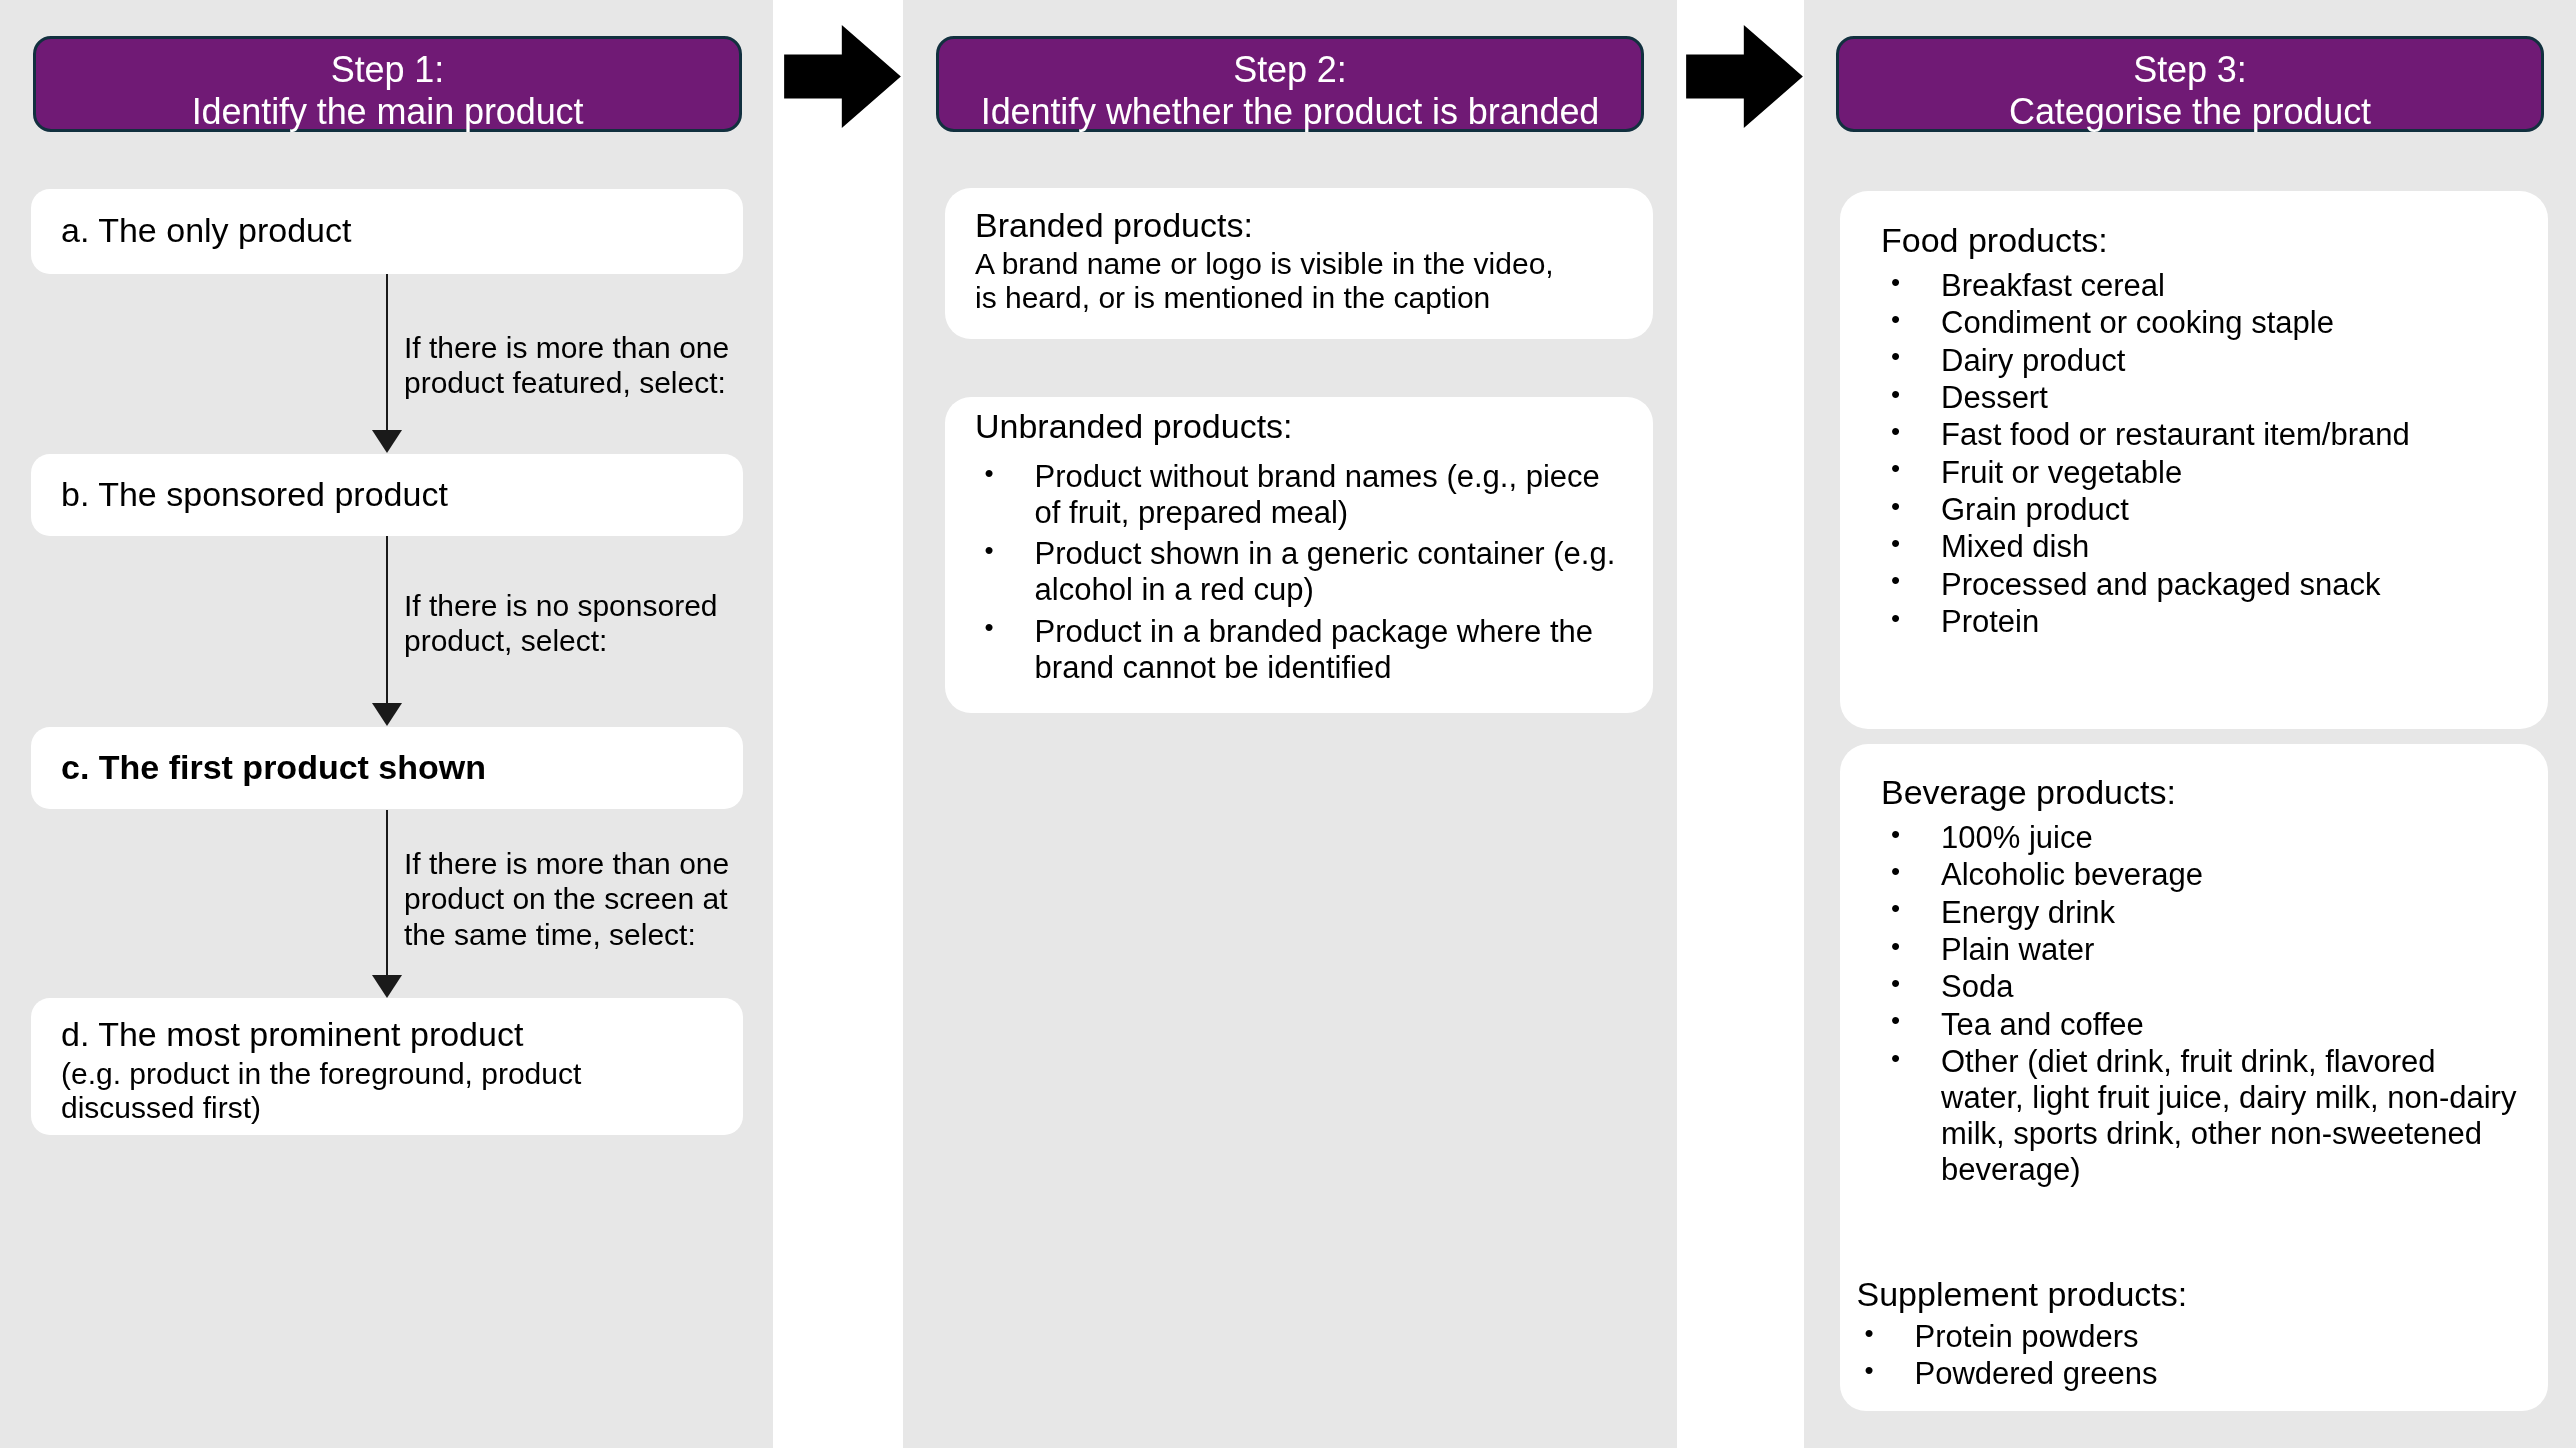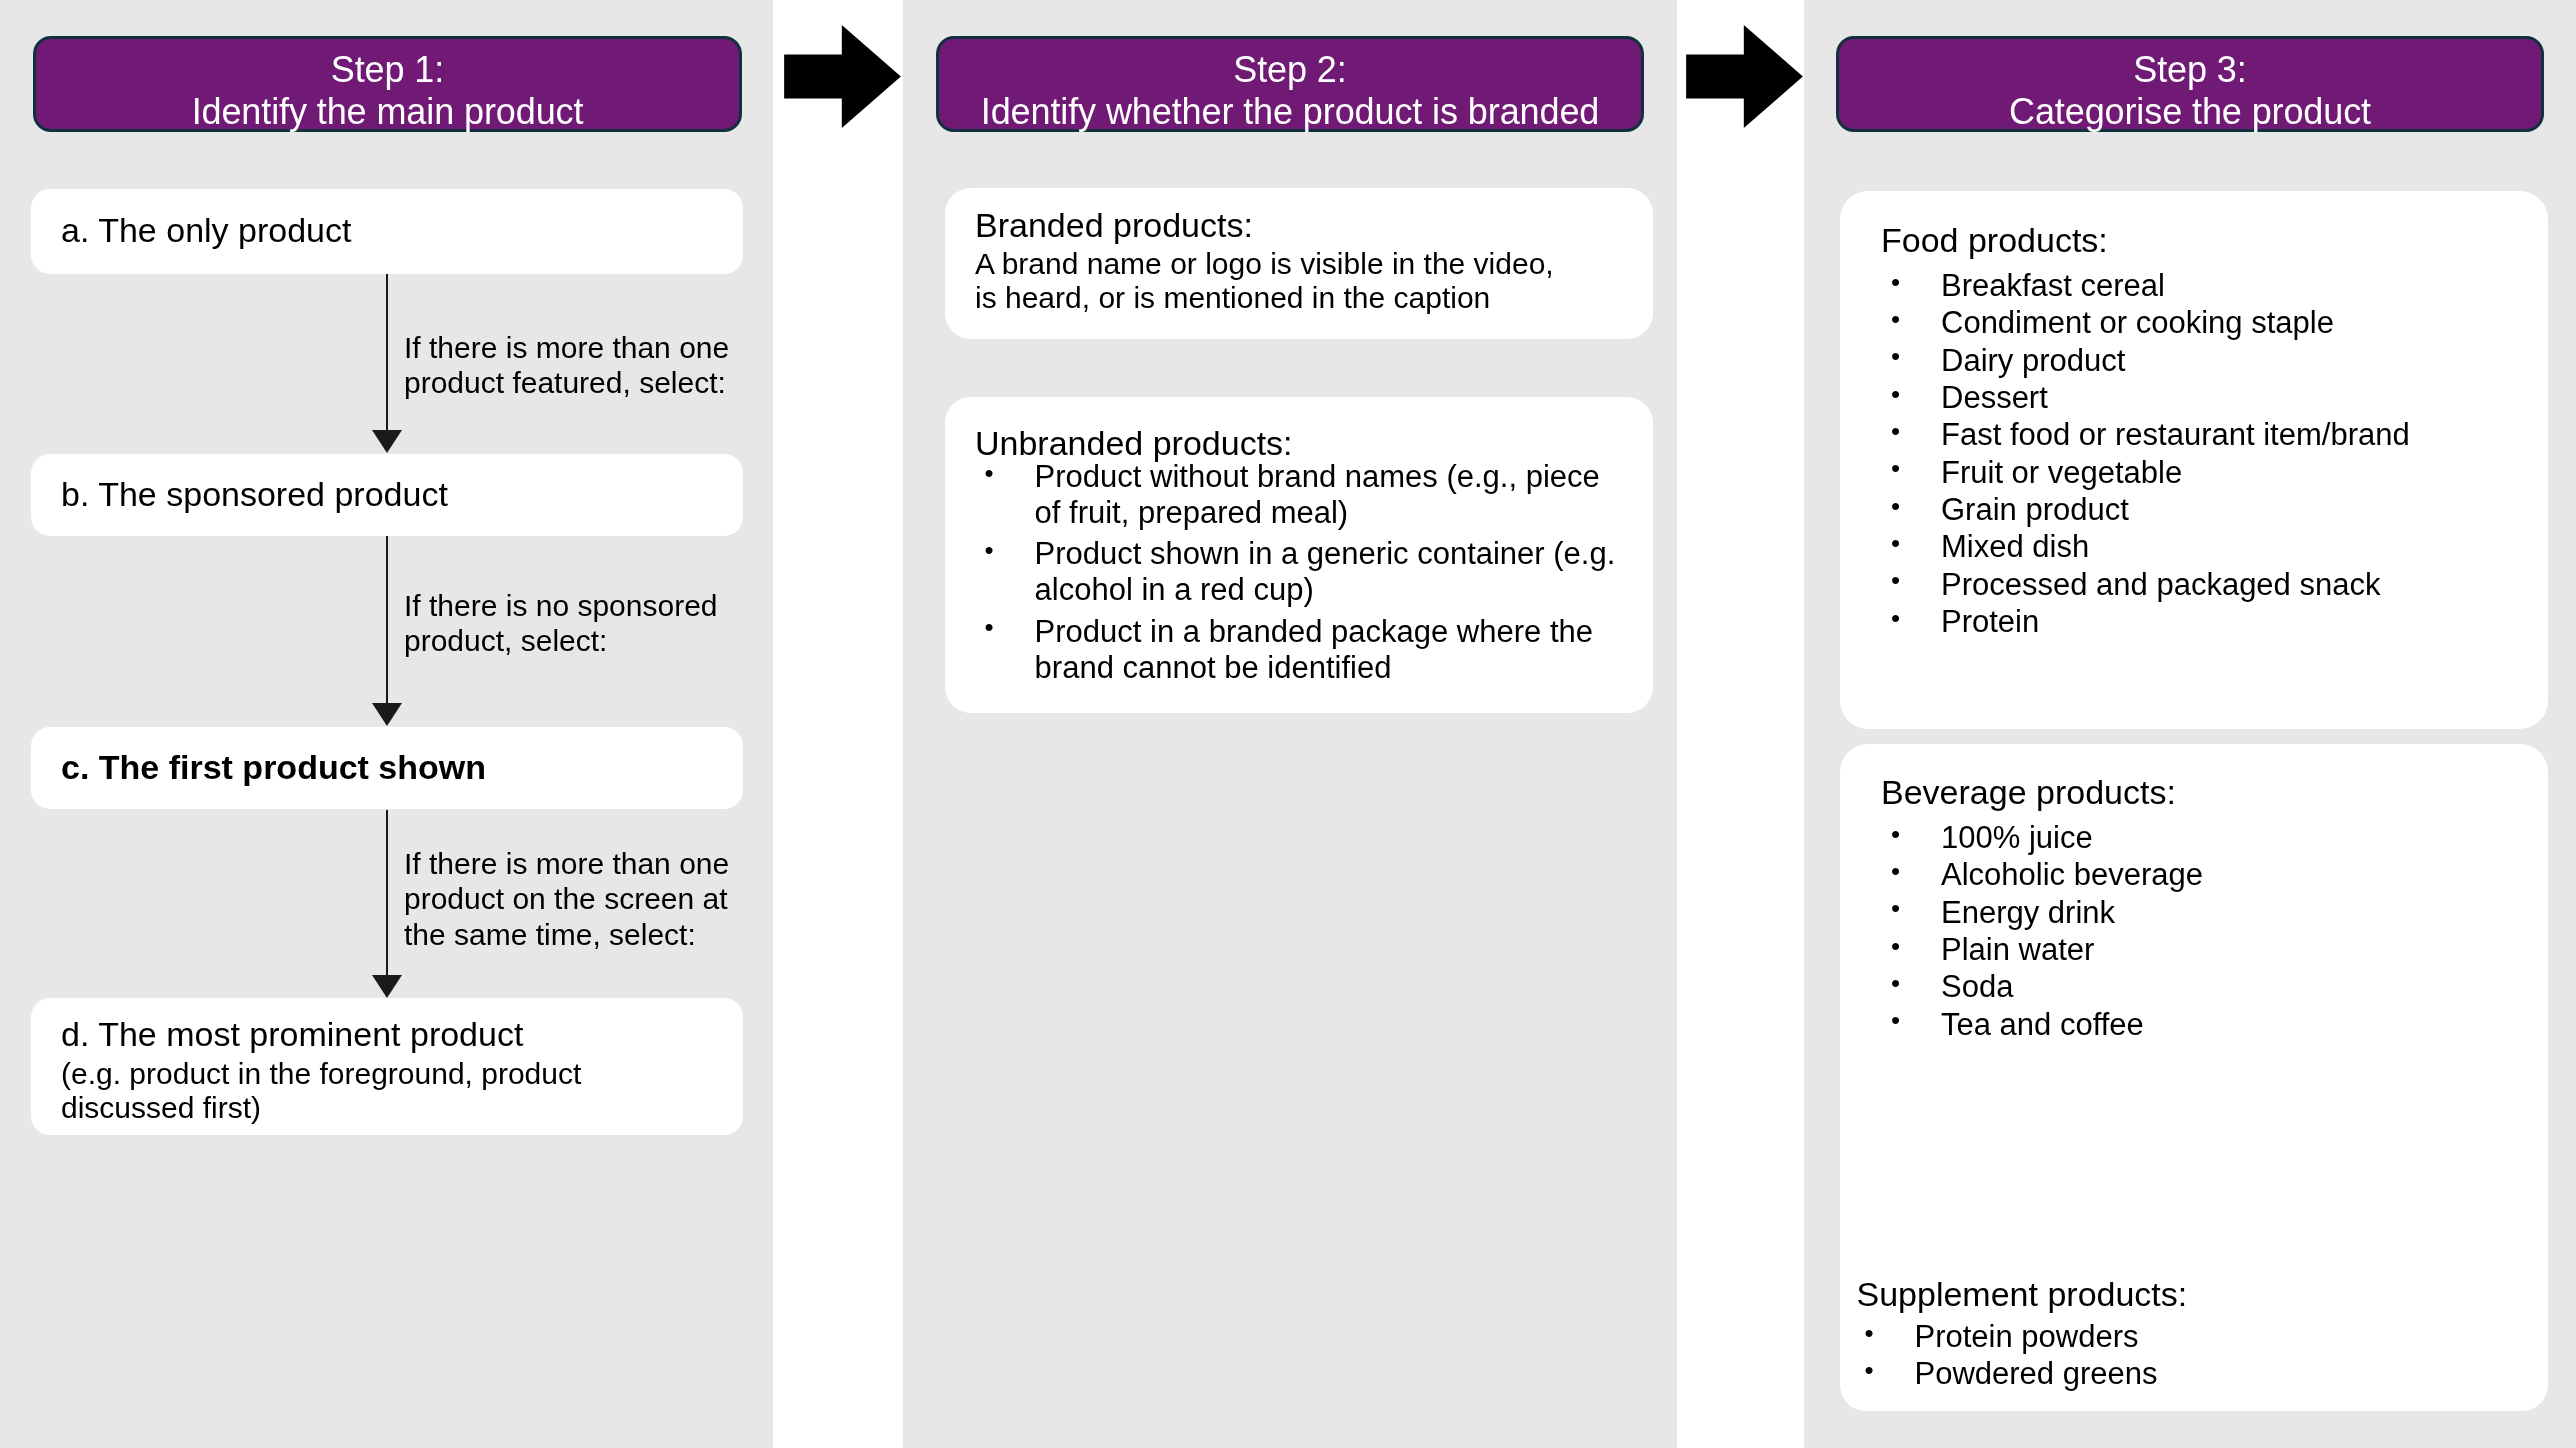--- a/index.html
+++ b/index.html
@@ -169,21 +169,21 @@
   <span class="line2">Identify whether the product is branded</span>
 </div>
 
 <div class="card r-med" style="left:945px; top:188px; width:708px; height:151px;">
   <div class="card-title" style="position:absolute; left:30px; top:18px;">Branded products:</div>
   <div class="card-sub" style="position:absolute; left:30px; top:59px; width:660px;">A brand name or logo is visible in the video,
 is heard, or is mentioned in the caption</div>
 </div>
 
 <div class="card r-med" style="left:945px; top:397px; width:708px; height:316px;">
-  <div class="card-title" style="position:absolute; left:30px; top:27px;">Unbranded products:</div>
+  <div class="card-title" style="position:absolute; left:30px; top:10px;">Unbranded products:</div>
   <ul class="bullets" style="position:absolute; left:20.6px; top:62px; width:660px;">
     <li>Product without brand names (e.g., piece of fruit, prepared meal)</li>
     <li>Product shown in a generic container (e.g. alcohol in a red cup)</li>
     <li>Product in a branded package where the brand cannot be identified</li>
   </ul>
 </div>
 
 <svg class="block-arrow" style="left:1686px; top:25px;" width="117" height="103" viewBox="0 0 170 150">
   <polygon points="0,43 84,43 84,0 170,75 84,150 84,107 0,107" fill="#000000"></polygon>
 </svg>
@@ -211,20 +211,21 @@
 
 <div class="card r-big" style="left:1840px; top:744px; width:708px; height:627px;">
   <div class="card-title" style="position:absolute; left:41px; top:29px;">Beverage products:</div>
   <ul class="bullets tight" style="position:absolute; left:32px; top:76px; width:653px;">
     <li>100% juice</li>
     <li>Alcoholic beverage</li>
     <li>Energy drink</li>
     <li>Plain water</li>
     <li>Soda</li>
     <li>Tea and coffee</li>
+    <li>Other (diet drink, fruit drink, flavored water, light fruit juice, dairy milk, non-dairy milk, sports drink, other non-sweetened beverage)</li>
   </ul>
 </div>
 
 <div class="card r-med" style="left:1840px; top:1253px; width:708px; height:158px;">
   <div class="card-title" style="position:absolute; left:16.5px; top:22px;">Supplement products:</div>
   <ul class="bullets tight" style="position:absolute; left:5.5px; top:66px; width:653px;">
     <li>Protein powders</li>
     <li>Powdered greens</li>
   </ul>
 </div>

